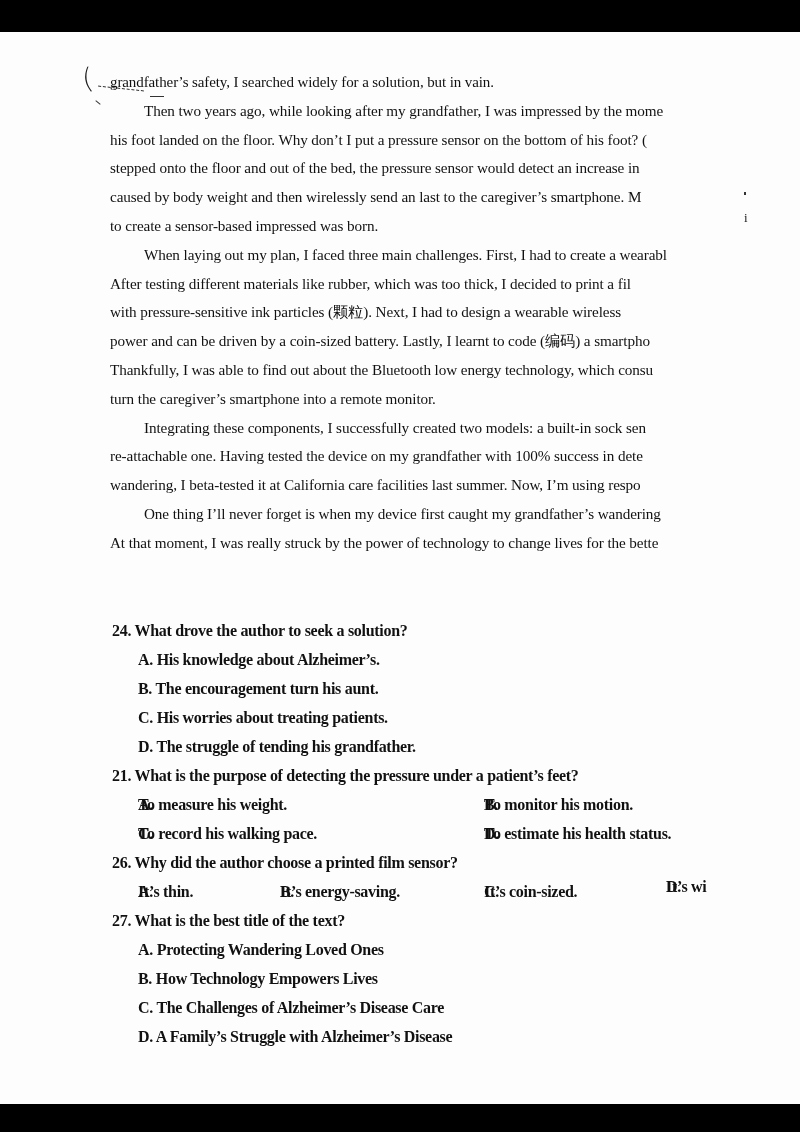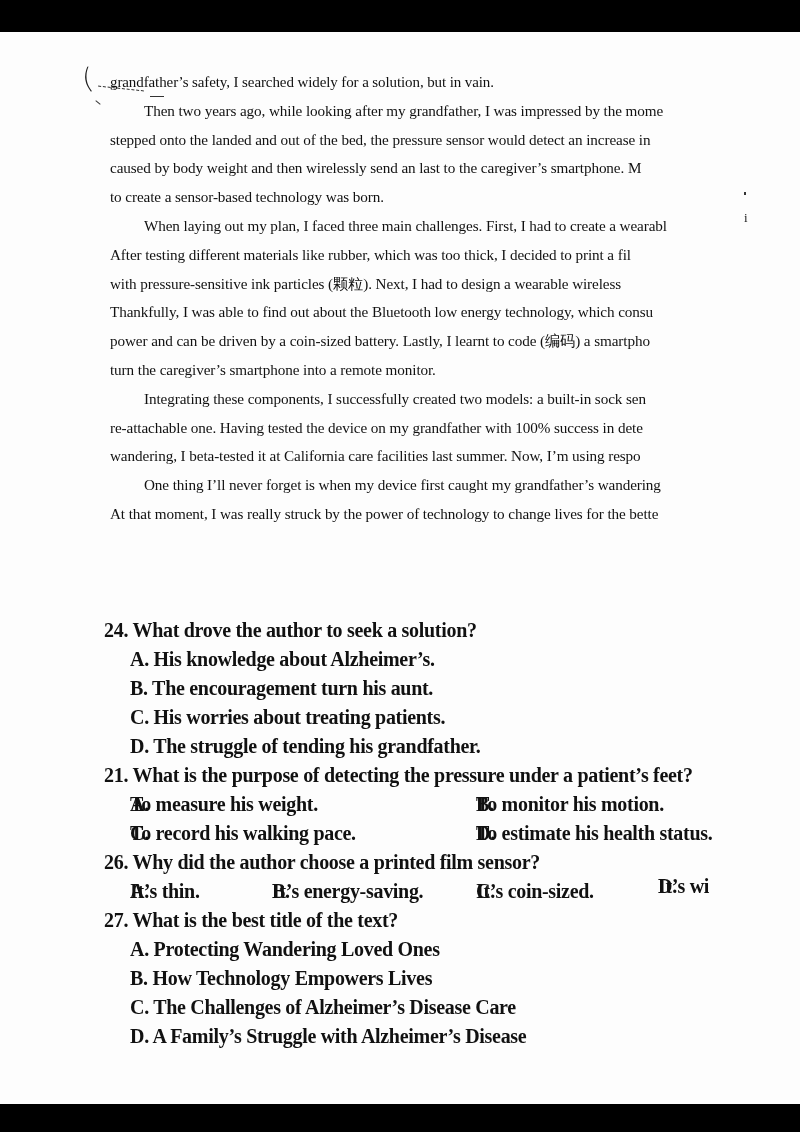--- a/index.html
+++ b/index.html
@@ -33,23 +33,23 @@
       height: 28.8px;
       line-height: 28.8px;
       font-size: 15.2px;
       white-space: nowrap;
       overflow: hidden;
       letter-spacing: -0.1px;
     }
     .line.indent { padding-left: 34px; }
     .p1 .line { font-size: 15px; }
     .questions {
-      position: absolute; left: 104px; top: 584px; width: 640px;
+      position: absolute; left: 112px; top: 584px; width: 640px;
       font-weight: bold;
-      font-size: 20px;
+      font-size: 16px;
     }
     .q-stem {
       height: 29px; line-height: 29px; white-space: nowrap;
       letter-spacing: -0.3px;
     }
     .q-num { display: inline-block; }
     .opt {
       height: 29px; line-height: 29px; white-space: nowrap;
       padding-left: 26px; letter-spacing: -0.3px;
     }
@@ -99,31 +99,32 @@
   <span class="margin-i">i</span>
 
   <div class="passage">
 
     <div class="para p1">
       <div class="line">grandfather’s safety, I searched widely for a solution, but in vain.</div>
     </div>
 
     <div class="para">
       <div class="line indent">Then two years ago, while looking after my grandfather, I was impressed by the mome</div>
-      <div class="line">stepped onto the landed and out of the bed, the pressure sensor would detect an increase in</div>
+      <div class="line">his foot landed on the floor. Why don’t I put a pressure sensor on the bottom of his foot? (</div>
+      <div class="line">stepped onto the floor and out of the bed, the pressure sensor would detect an increase in</div>
       <div class="line">caused by body weight and then wirelessly send an last to the caregiver’s smartphone. M</div>
-      <div class="line">to create a sensor-based technology was born.</div>
+      <div class="line">to create a sensor-based impressed was born.</div>
     </div>
 
     <div class="para">
       <div class="line indent">When laying out my plan, I faced three main challenges. First, I had to create a wearabl</div>
       <div class="line">After testing different materials like rubber, which was too thick, I decided to print a fil</div>
       <div class="line">with pressure-sensitive ink particles (颗粒). Next, I had to design a wearable wireless</div>
+      <div class="line">power and can be driven by a coin-sized battery. Lastly, I learnt to code (编码) a smartpho</div>
       <div class="line">Thankfully, I was able to find out about the Bluetooth low energy technology, which consu</div>
-      <div class="line">power and can be driven by a coin-sized battery. Lastly, I learnt to code (编码) a smartpho</div>
       <div class="line">turn the caregiver’s smartphone into a remote monitor.</div>
     </div>
 
     <div class="para">
       <div class="line indent">Integrating these components, I successfully created two models: a built-in sock sen</div>
       <div class="line">re-attachable one. Having tested the device on my grandfather with 100% success in dete</div>
       <div class="line">wandering, I beta-tested it at California care facilities last summer. Now, I’m using respo</div>
     </div>
 
     <div class="para">

